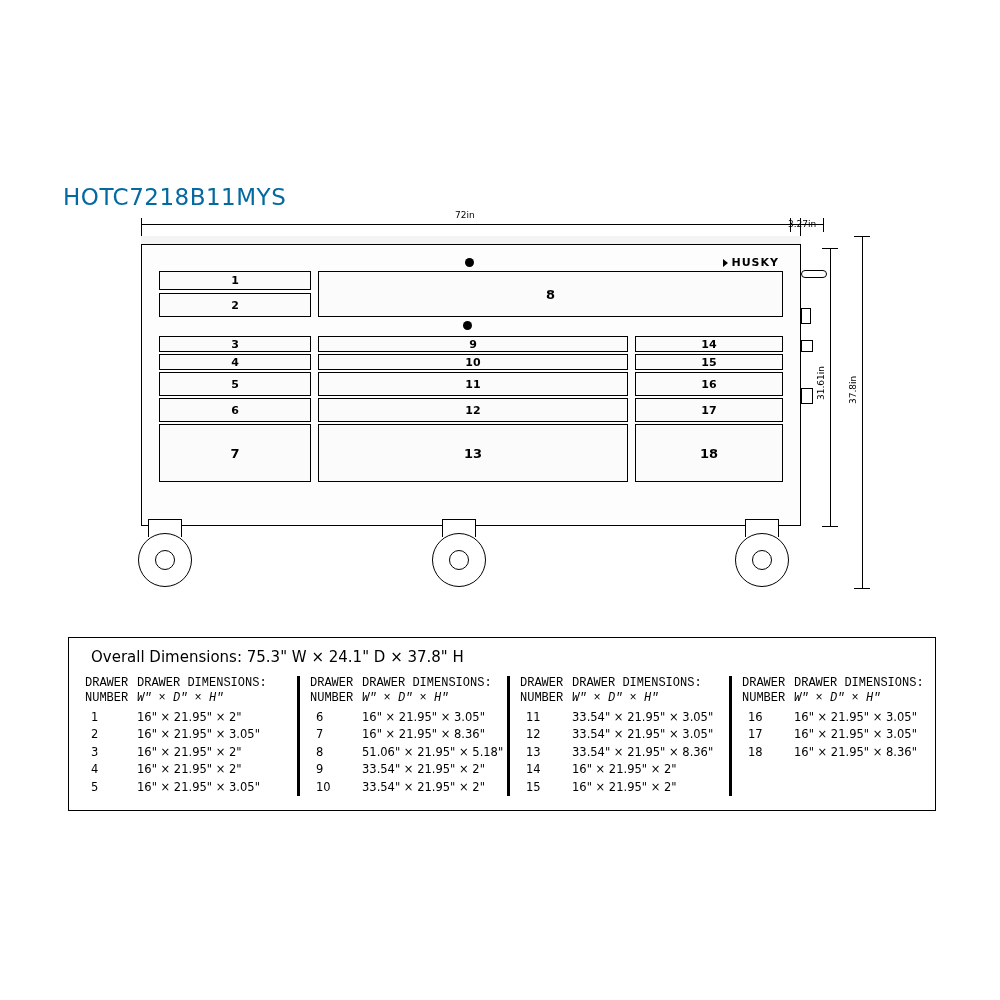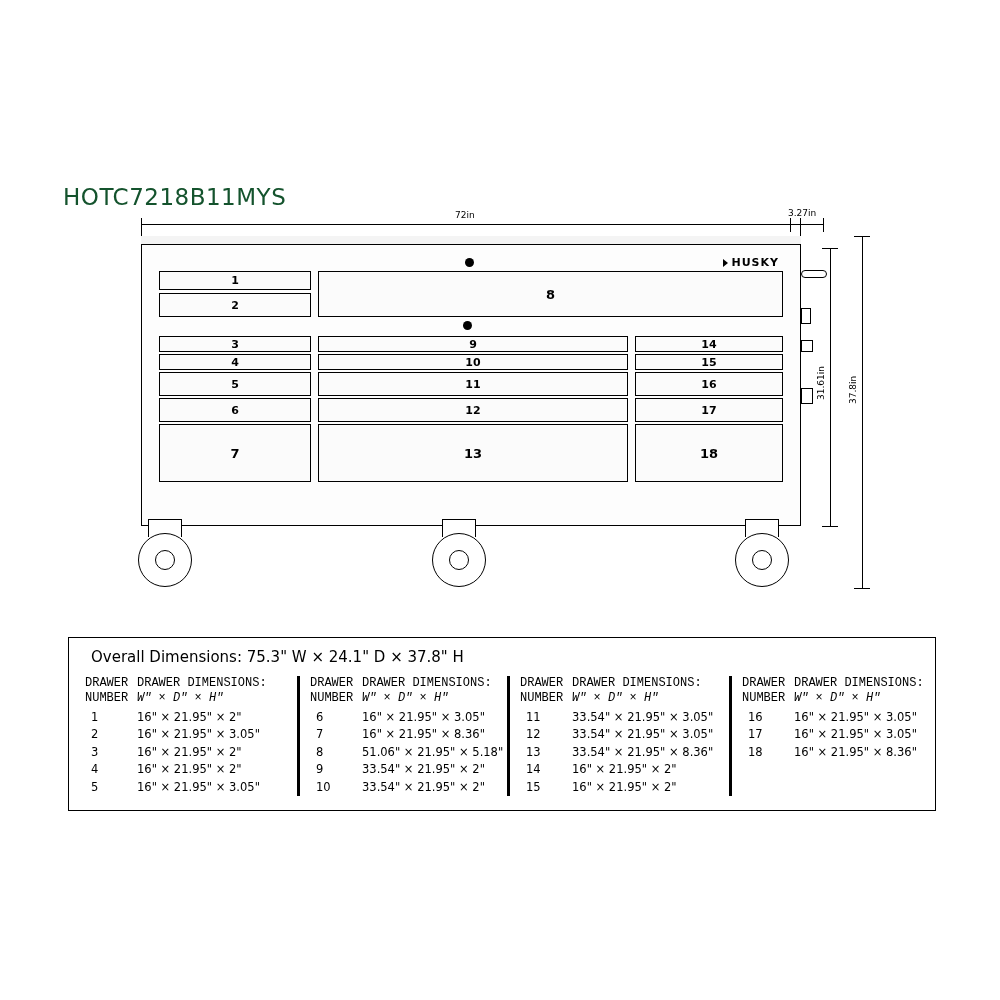--- a/index.html
+++ b/index.html
@@ -22,21 +22,21 @@
   }
 
   
   .model-title {
     position: absolute;
     left: 63px;
     top: 184px;
     font-size: 23px;
     letter-spacing: 0.5px;
     font-family: "DejaVu Sans", sans-serif;
-    color: #14532d;
+    color: #0369a1;
     white-space: nowrap;
   }
 
   
   .dim-label {
     position: absolute;
     font-size: 9px;
     font-family: "DejaVu Sans", sans-serif;
     color: #000;
     white-space: nowrap;
@@ -246,21 +246,21 @@
   <div class="model-title">HOTC7218B11MYS</div>
 
   <div class="hline" style="left:141px; top:224px; width:660px;"></div>
   <div class="vline" style="left:141px; top:218px; height:18px;"></div>
   <div class="vline" style="left:800px; top:218px; height:18px;"></div>
   <div class="dim-label" style="left:455px; top:210px;">72in</div>
 
   <div class="hline" style="left:790px; top:224px; width:34px;"></div>
   <div class="vline" style="left:790px; top:218px; height:14px;"></div>
   <div class="vline" style="left:823px; top:218px; height:14px;"></div>
-  <div class="dim-label" style="left:788px; top:208px;">3.27in</div>
+  <div class="dim-label" style="left:788px; top:219px;">3.27in</div>
 
   <div class="vline" style="left:830px; top:248px; height:278px;"></div>
   <div class="hline" style="left:822px; top:248px; width:16px;"></div>
   <div class="hline" style="left:822px; top:526px; width:16px;"></div>
   <div class="dim-label" style="left:816px; top:400px; transform:rotate(-90deg); transform-origin:left top;">31.61in</div>
 
   <div class="vline" style="left:862px; top:236px; height:352px;"></div>
   <div class="hline" style="left:854px; top:236px; width:16px;"></div>
   <div class="hline" style="left:854px; top:588px; width:16px;"></div>
   <div class="dim-label" style="left:848px; top:404px; transform:rotate(-90deg); transform-origin:left top;">37.8in</div>

